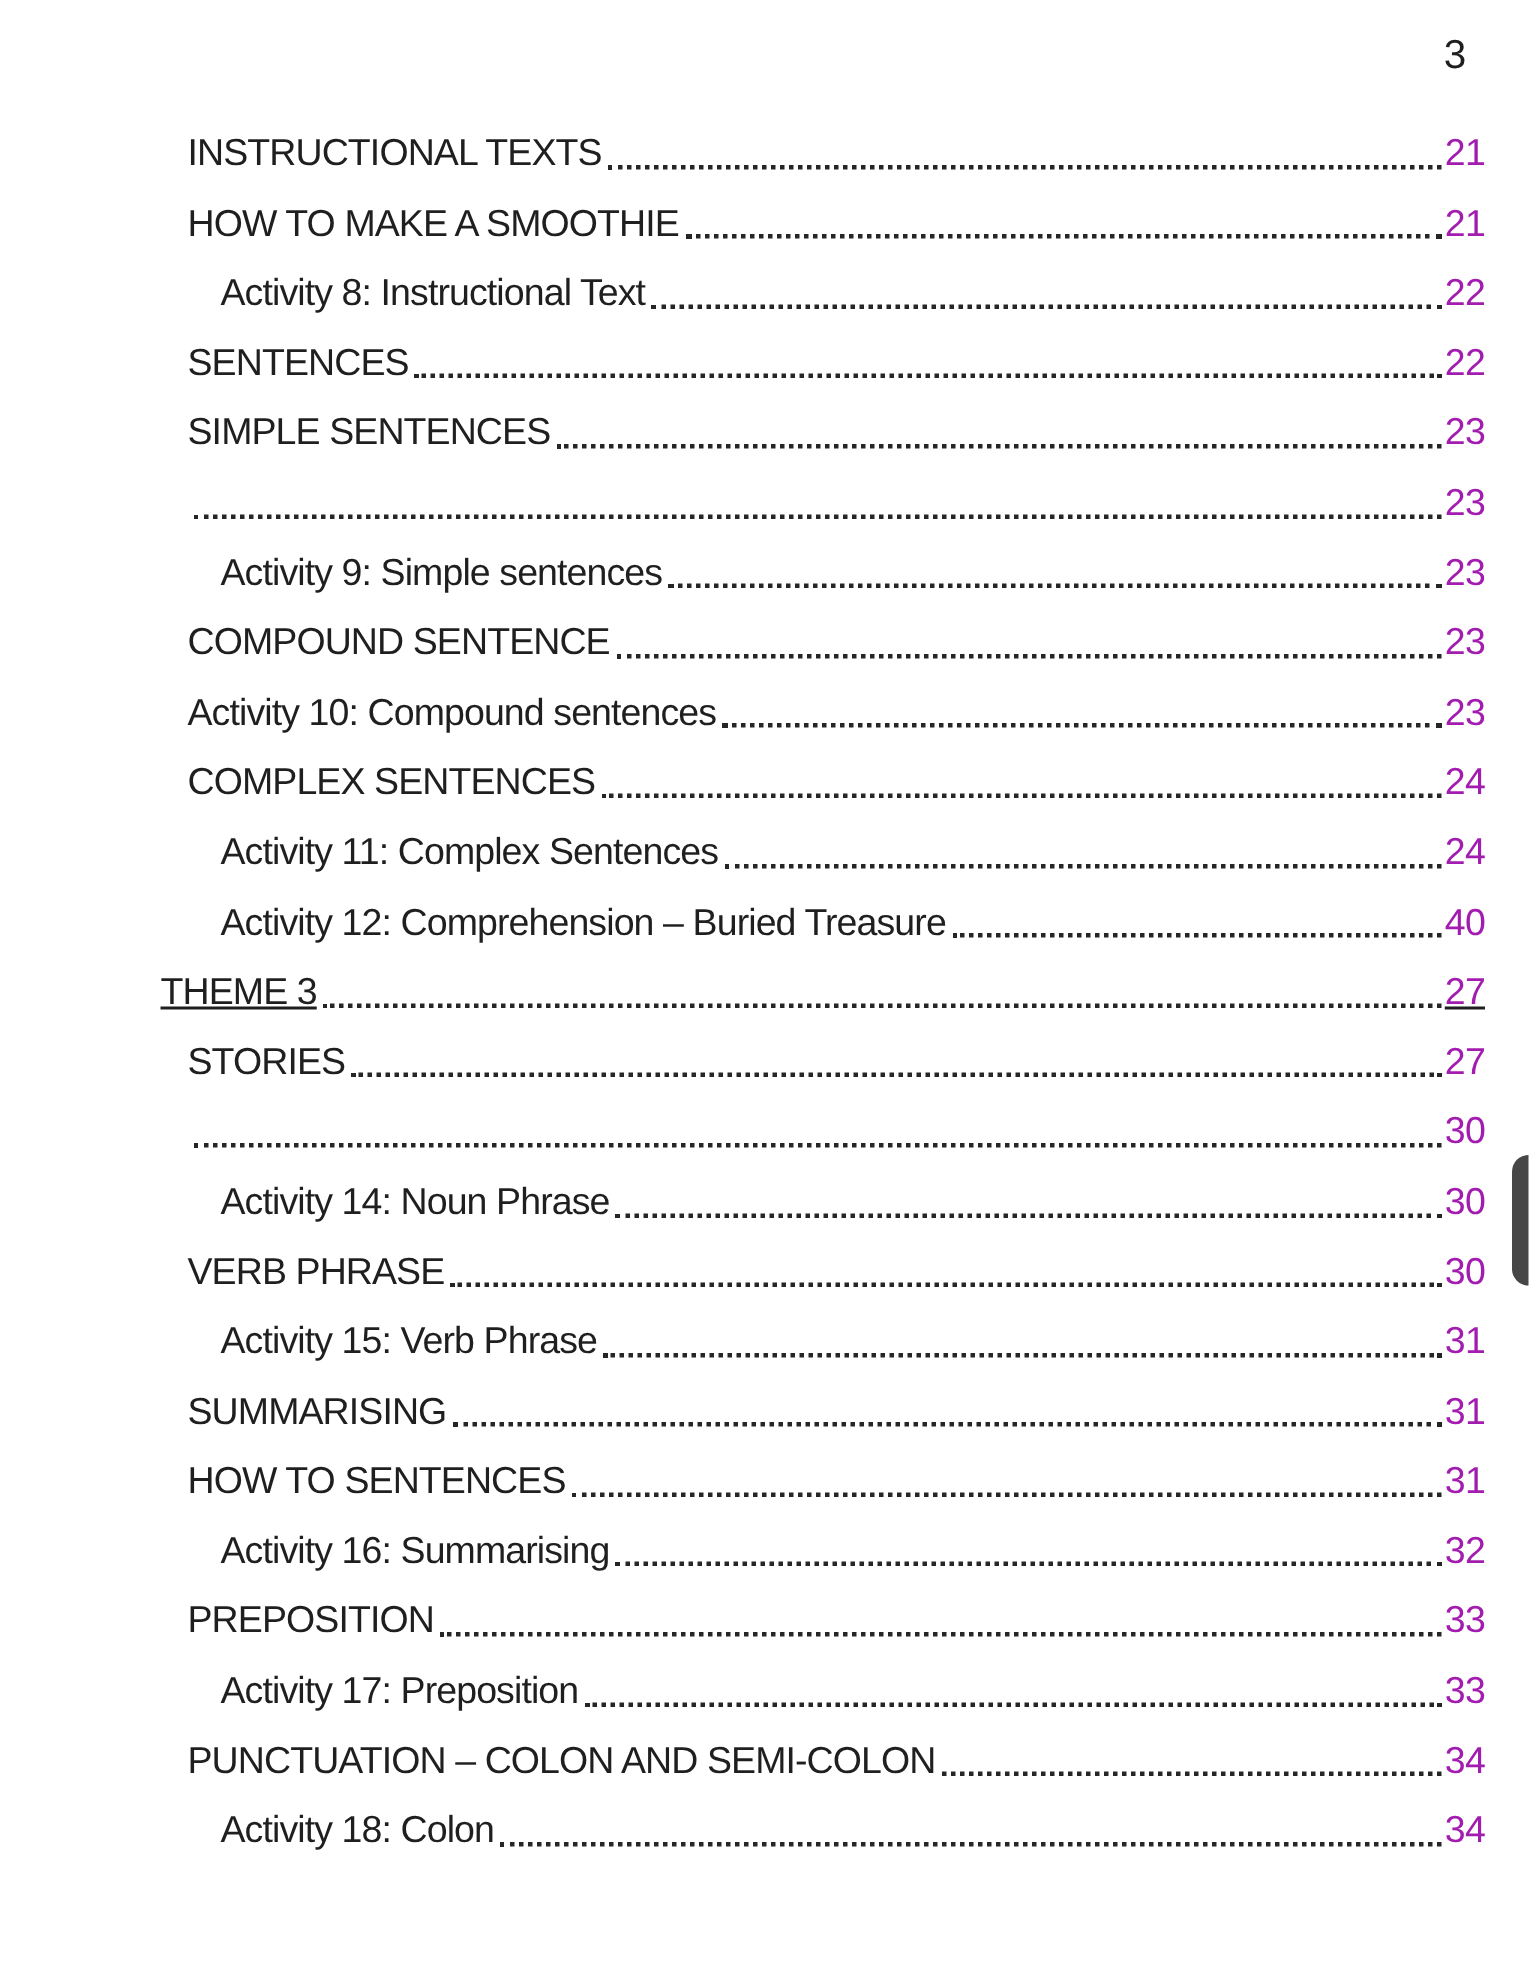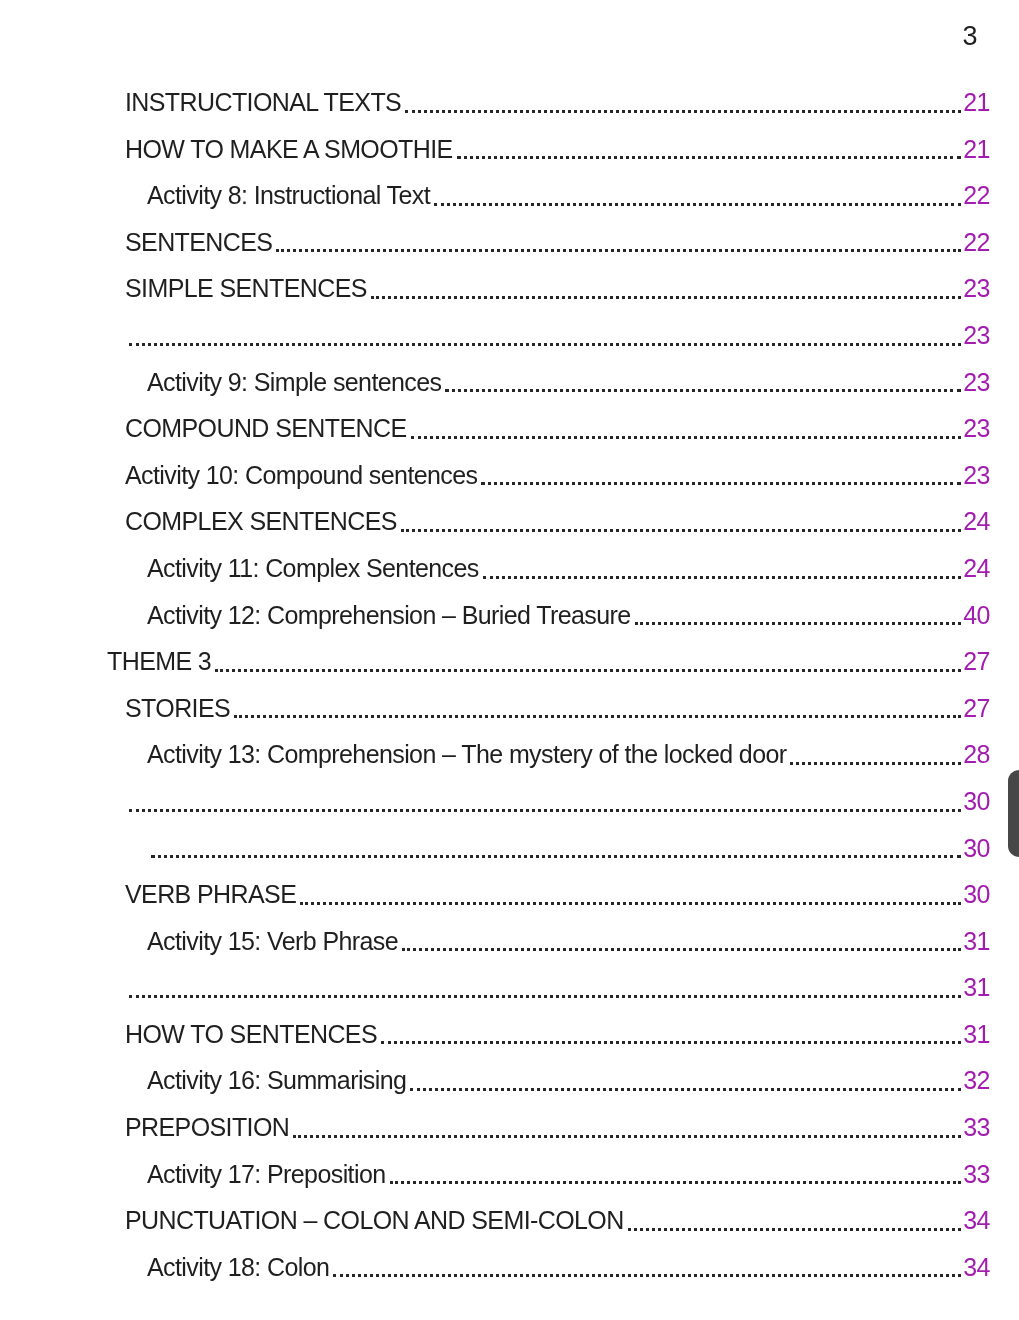--- a/index.html
+++ b/index.html
@@ -30,21 +30,21 @@
     position: absolute;
     top: 79px;
     left: 107px;
     right: 29px;
   }
   .toc-row {
     display: flex;
     height: 46.6px;
     align-items: flex-start;
   }
-  .toc-row.level-0 { padding-left: 0; }
+  .toc-row.level-0 { padding-left: 0; text-decoration: underline; }
   .toc-row.level-1 { padding-left: 18px; }
   .toc-row.level-2 { padding-left: 40px; }
   .toc-label {
     font-size: 25px;
     line-height: 46.6px;
     letter-spacing: -0.6px;
     white-space: nowrap;
     color: #1f1f1f;
   }
   .toc-leader {
@@ -142,44 +142,41 @@
       <div class="toc-row level-0">
     <span class="toc-label">THEME 3</span>
     <span class="toc-leader"></span>
     <span class="toc-page">27</span>
   </div>
       <div class="toc-row level-1">
     <span class="toc-label">STORIES</span>
     <span class="toc-leader"></span>
     <span class="toc-page">27</span>
   </div>
-      <div class="toc-row level-2">
-    <span class="toc-label">Activity 13: Comprehension – The mystery of the locked door</span>
-    <span class="toc-leader"></span>
-    <span class="toc-page">28</span>
-  </div>
       <div class="toc-row level-1">
     <span class="toc-leader"></span>
     <span class="toc-page">30</span>
   </div>
       <div class="toc-row level-2">
+    <span class="toc-label">Activity 14: Noun Phrase</span>
     <span class="toc-leader"></span>
     <span class="toc-page">30</span>
   </div>
       <div class="toc-row level-1">
     <span class="toc-label">VERB PHRASE</span>
     <span class="toc-leader"></span>
     <span class="toc-page">30</span>
   </div>
       <div class="toc-row level-2">
     <span class="toc-label">Activity 15: Verb Phrase</span>
     <span class="toc-leader"></span>
     <span class="toc-page">31</span>
   </div>
       <div class="toc-row level-1">
+    <span class="toc-label">SUMMARISING</span>
     <span class="toc-leader"></span>
     <span class="toc-page">31</span>
   </div>
       <div class="toc-row level-1">
     <span class="toc-label">HOW TO SENTENCES</span>
     <span class="toc-leader"></span>
     <span class="toc-page">31</span>
   </div>
       <div class="toc-row level-2">
     <span class="toc-label">Activity 16: Summarising</span>

